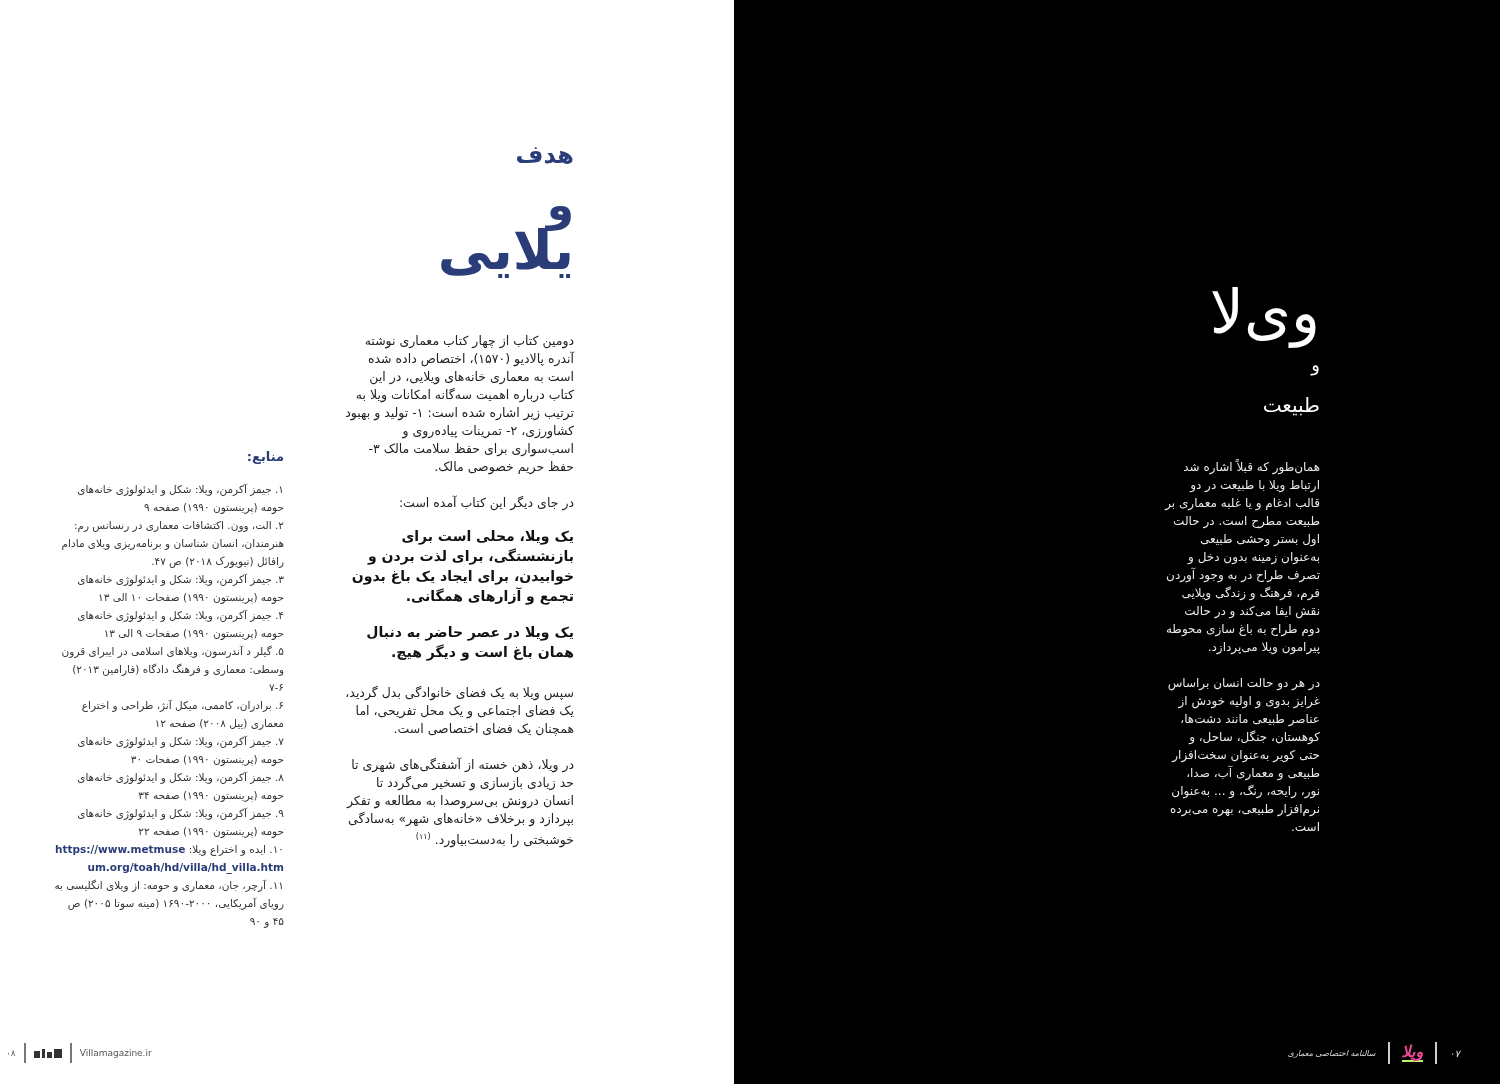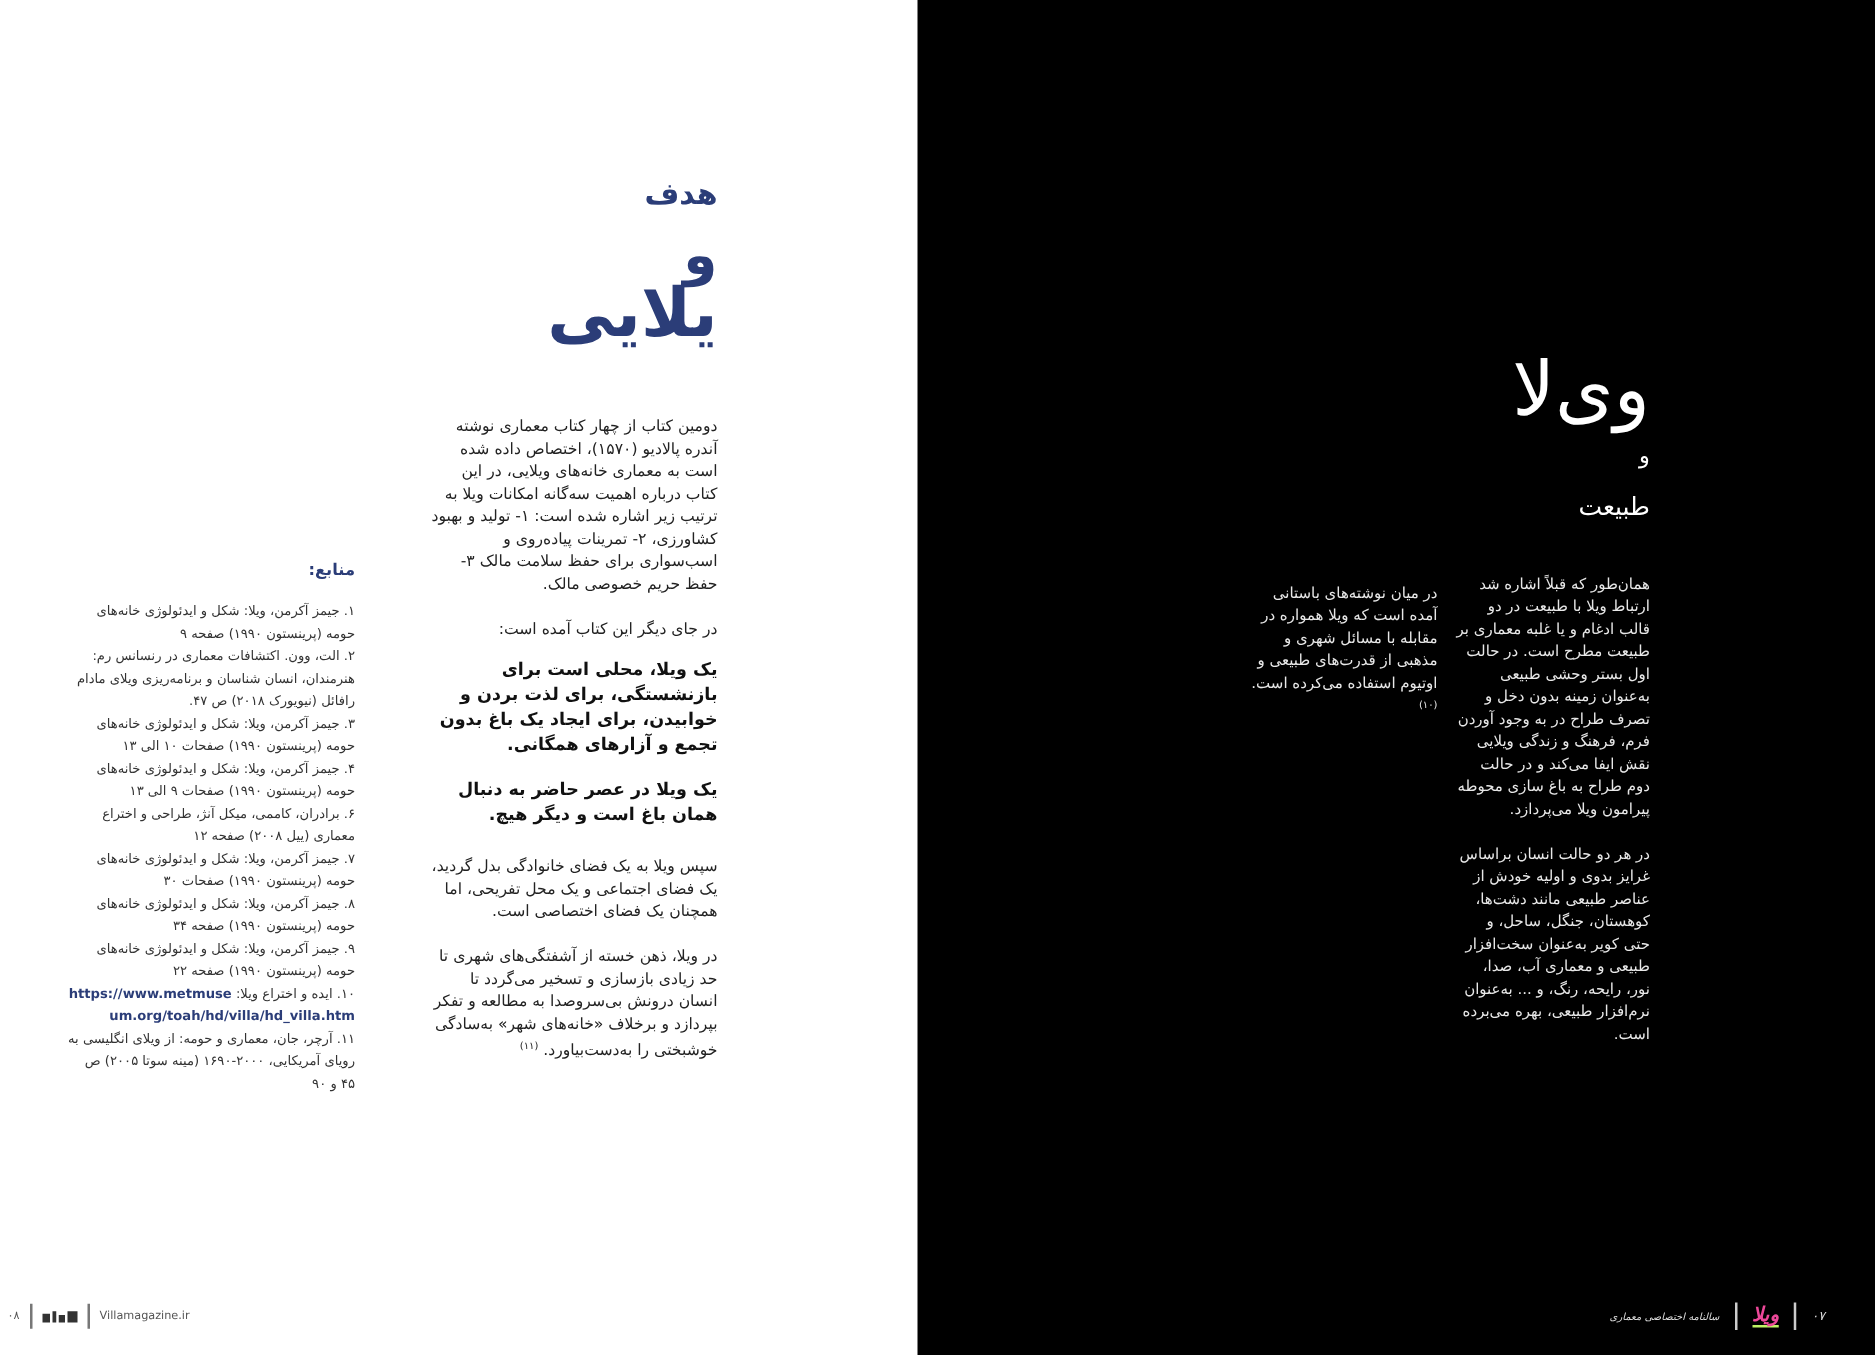--- a/index.html
+++ b/index.html
@@ -70,20 +70,21 @@
       <span class="sup">(۱۱)</span>
     </p>
   </div>
 
   <div class="refs rtl">
     <div class="refs-title">منابع:</div>
     <div>۱. جیمز آکرمن، ویلا: شکل و ایدئولوژی خانه‌های حومه (پرینستون ۱۹۹۰) صفحه ۹</div>
     <div>۲. الت، وون. اکتشافات معماری در رنسانس رم: هنرمندان، انسان شناسان و برنامه‌ریزی ویلای مادام رافائل (نیویورک ۲۰۱۸) ص ۴۷.</div>
     <div>۳. جیمز آکرمن، ویلا: شکل و ایدئولوژی خانه‌های حومه (پرینستون ۱۹۹۰) صفحات ۱۰ الی ۱۳</div>
     <div>۴. جیمز آکرمن، ویلا: شکل و ایدئولوژی خانه‌های حومه (پرینستون ۱۹۹۰) صفحات ۹ الی ۱۳</div>
+    <div>۵. گیلر د آندرسون، ویلاهای اسلامی در ایبرای قرون وسطی: معماری و فرهنگ دادگاه (فارامین ۲۰۱۳) ۶-۷</div>
     <div>۶. برادران، کاممی، میکل آنژ، طراحی و اختراع معماری (ییل ۲۰۰۸) صفحه ۱۲</div>
     <div>۷. جیمز آکرمن، ویلا: شکل و ایدئولوژی خانه‌های حومه (پرینستون ۱۹۹۰) صفحات ۳۰</div>
     <div>۸. جیمز آکرمن، ویلا: شکل و ایدئولوژی خانه‌های حومه (پرینستون ۱۹۹۰) صفحه ۳۴</div>
     <div>۹. جیمز آکرمن، ویلا: شکل و ایدئولوژی خانه‌های حومه (پرینستون ۱۹۹۰) صفحه ۲۲</div>
     <div>
       <span>۱۰. ایده و اختراع ویلا:</span>
       <a style="direction:ltr;unicode-bidi:embed;word-break:break-all;">https://www.metmuseum.org/toah/hd/villa/hd_villa.htm</a>
     </div>
     <div>۱۱. آرچر، جان، معماری و حومه: از ویلای انگلیسی به رویای آمریکایی، ۲۰۰۰-۱۶۹۰ (مینه سوتا ۲۰۰۵) ص ۴۵ و ۹۰</div>
   </div>
@@ -109,24 +110,20 @@
     <div class="r-title2">و</div>
     <div class="r-title3">طبیعت</div>
   </div>
 
   <div class="r-col1 rtl">
     <p>همان‌طور که قبلاً اشاره شد ارتباط ویلا با طبیعت در دو قالب ادغام و یا غلبه معماری بر طبیعت مطرح است. در حالت اول بستر وحشی طبیعی به‌عنوان زمینه بدون دخل و تصرف طراح در به وجود آوردن فرم، فرهنگ و زندگی ویلایی نقش ایفا می‌کند و در حالت دوم طراح به باغ سازی محوطه پیرامون ویلا می‌پردازد.</p>
     <p>در هر دو حالت انسان براساس غرایز بدوی و اولیه خودش از عناصر طبیعی مانند دشت‌ها، کوهستان، جنگل، ساحل، و حتی کویر به‌عنوان سخت‌افزار طبیعی و معماری آب، صدا، نور، رایحه، رنگ، و ... به‌عنوان نرم‌افزار طبیعی، بهره می‌برده است.</p>
   </div>
 
   <div class="r-col2 rtl">
-    <div class="small">
-      <span>در میان نوشته‌های باستانی آمده است که ویلا همواره در مقابله با مسائل شهری و مذهبی از قدرت‌های طبیعی و اوتیوم استفاده می‌کرده است.</span>
-      <span class="sup">(۱۰)</span>
-    </div>
   </div>
 
   <div class="footer-right">
     <span>سالنامه اختصاصی معماری</span>
     <span class="vbar-w"></span>
     <span class="logo-light">ویلا</span>
     <span class="vbar-w"></span>
     <span style="font-size:10px;">۰۷</span>
   </div>
 </div>

